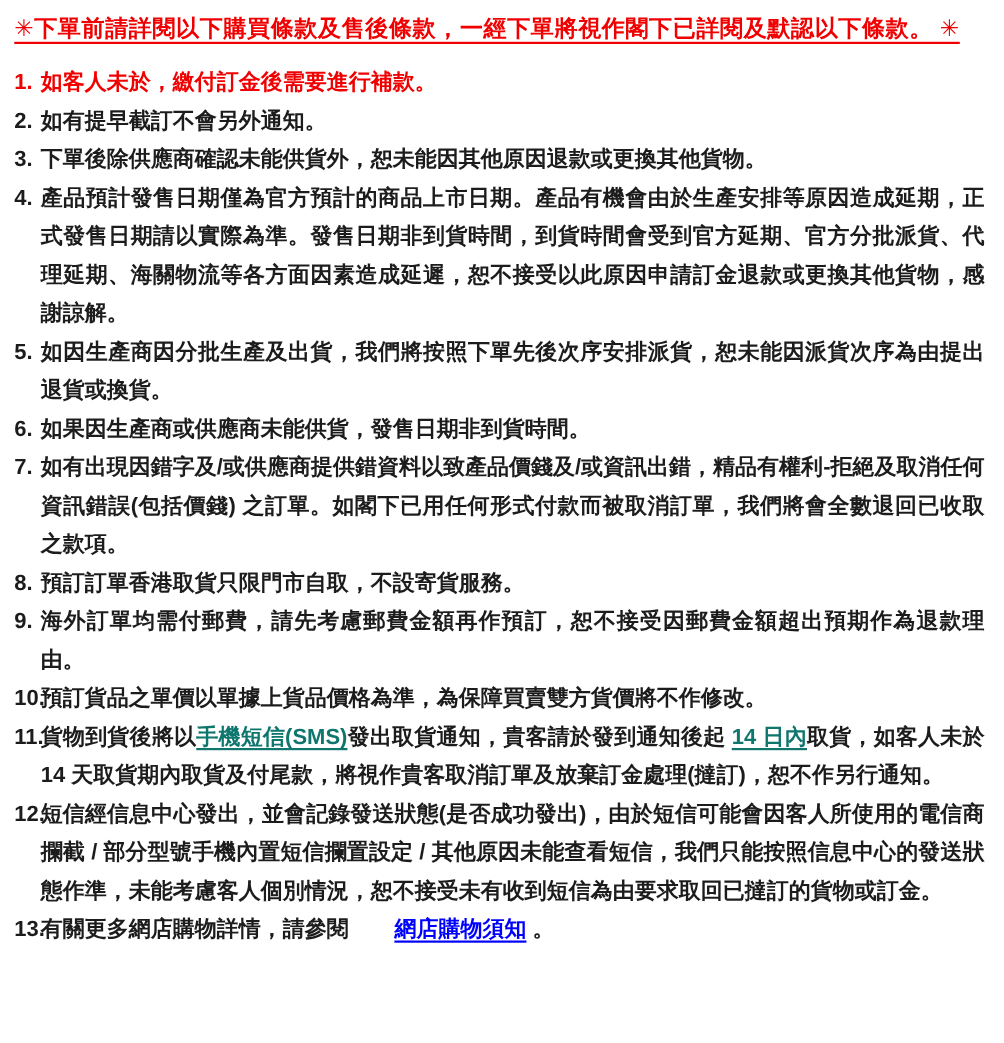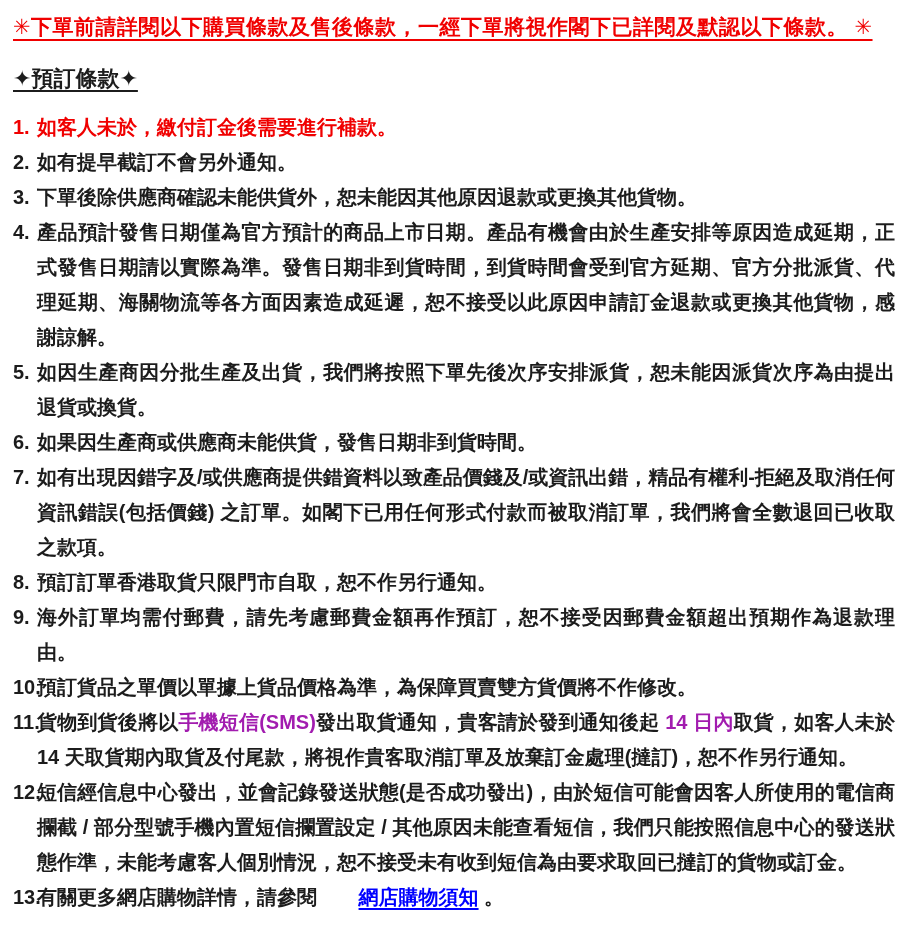--- a/index.html
+++ b/index.html
@@ -37,40 +37,40 @@
     display:grid;
     grid-template-columns:24px 1fr;
   }
   li.term .num{white-space:nowrap;}
   li.term .term-text{
     text-align:justify;
     text-justify:inter-character;
   }
   .red{color:#f00000;}
   .red-underline{
-    color:#a21caf;
+    color:#0f766e;
+    text-decoration:underline;
     text-decoration-thickness:2px;
     text-underline-offset:4px;
   }
   a.link, .link{
     color:#0000ff;
     text-decoration:underline;
     text-decoration-thickness:2px;
     text-underline-offset:4px;
     cursor:pointer;
     margin-left:36px;
   }
 </style>
 </head>
 <body>
 
 <div class="page">
   <div class="banner">✳下單前請詳閱以下購買條款及售後條款，一經下單將視作閣下已詳閱及默認以下條款。 ✳</div>
 
-  <div class="section-title">✦預訂條款✦</div>
 
   <ol class="terms">
       <li class="term">
         <span class="num red">1.</span>
         <span class="term-text"><span class="red">如客人未於，繳付訂金後需要進行補款。</span></span>
       </li>
       <li class="term">
         <span class="num">2.</span>
         <span class="term-text"><span>如有提早截訂不會另外通知。</span></span>
       </li>
@@ -89,21 +89,21 @@
       <li class="term">
         <span class="num">6.</span>
         <span class="term-text"><span>如果因生產商或供應商未能供貨，發售日期非到貨時間。</span></span>
       </li>
       <li class="term">
         <span class="num">7.</span>
         <span class="term-text"><span>如有出現因錯字及/或供應商提供錯資料以致產品價錢及/或資訊出錯，精品有權利-拒絕及取消任何資訊錯誤(包括價錢) 之訂單。如閣下已用任何形式付款而被取消訂單，我們將會全數退回已收取之款項。</span></span>
       </li>
       <li class="term">
         <span class="num">8.</span>
-        <span class="term-text"><span>預訂訂單香港取貨只限門市自取，恕不作另行通知。</span></span>
+        <span class="term-text"><span>預訂訂單香港取貨只限門市自取，不設寄貨服務。</span></span>
       </li>
       <li class="term">
         <span class="num">9.</span>
         <span class="term-text"><span>海外訂單均需付郵費，請先考慮郵費金額再作預訂，恕不接受因郵費金額超出預期作為退款理由。</span></span>
       </li>
       <li class="term">
         <span class="num">10.</span>
         <span class="term-text"><span>預訂貨品之單價以單據上貨品價格為準，為保障買賣雙方貨價將不作修改。</span></span>
       </li>
       <li class="term">

